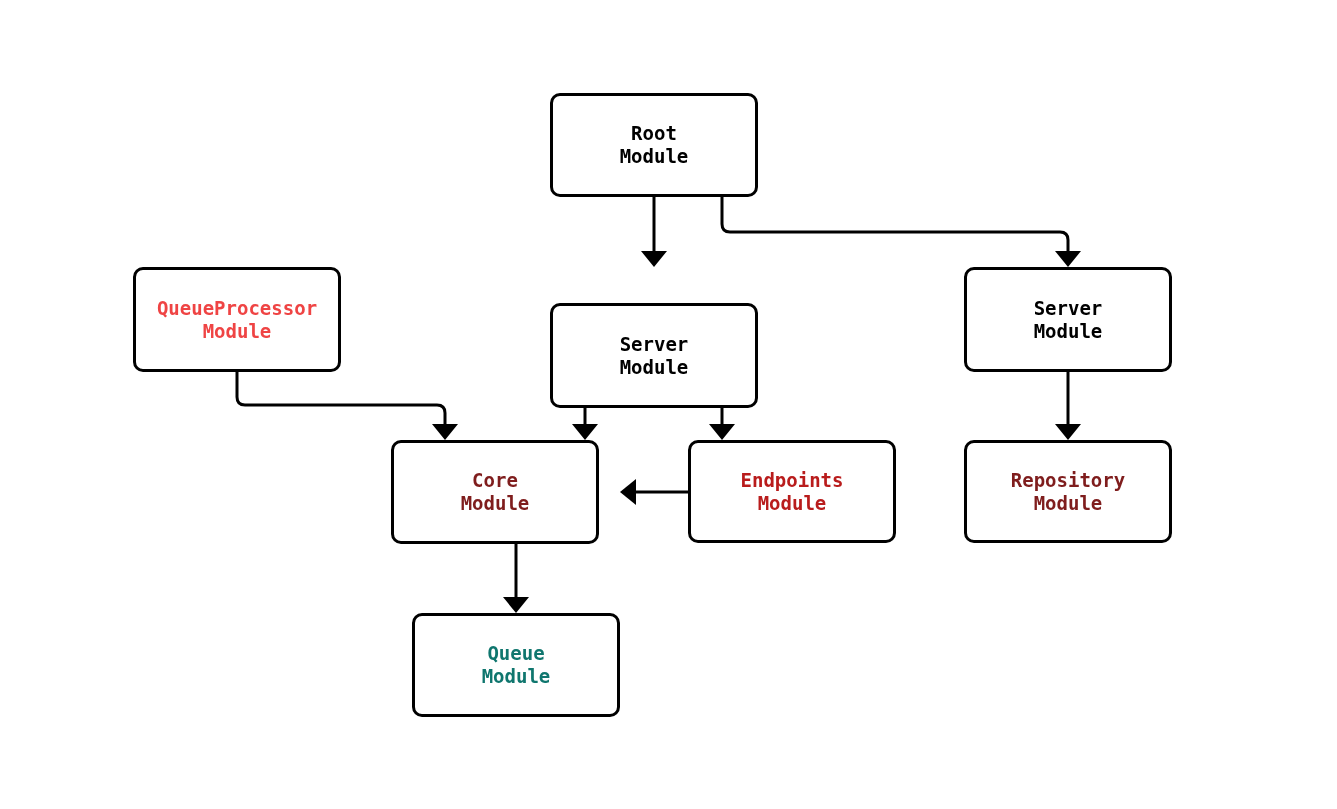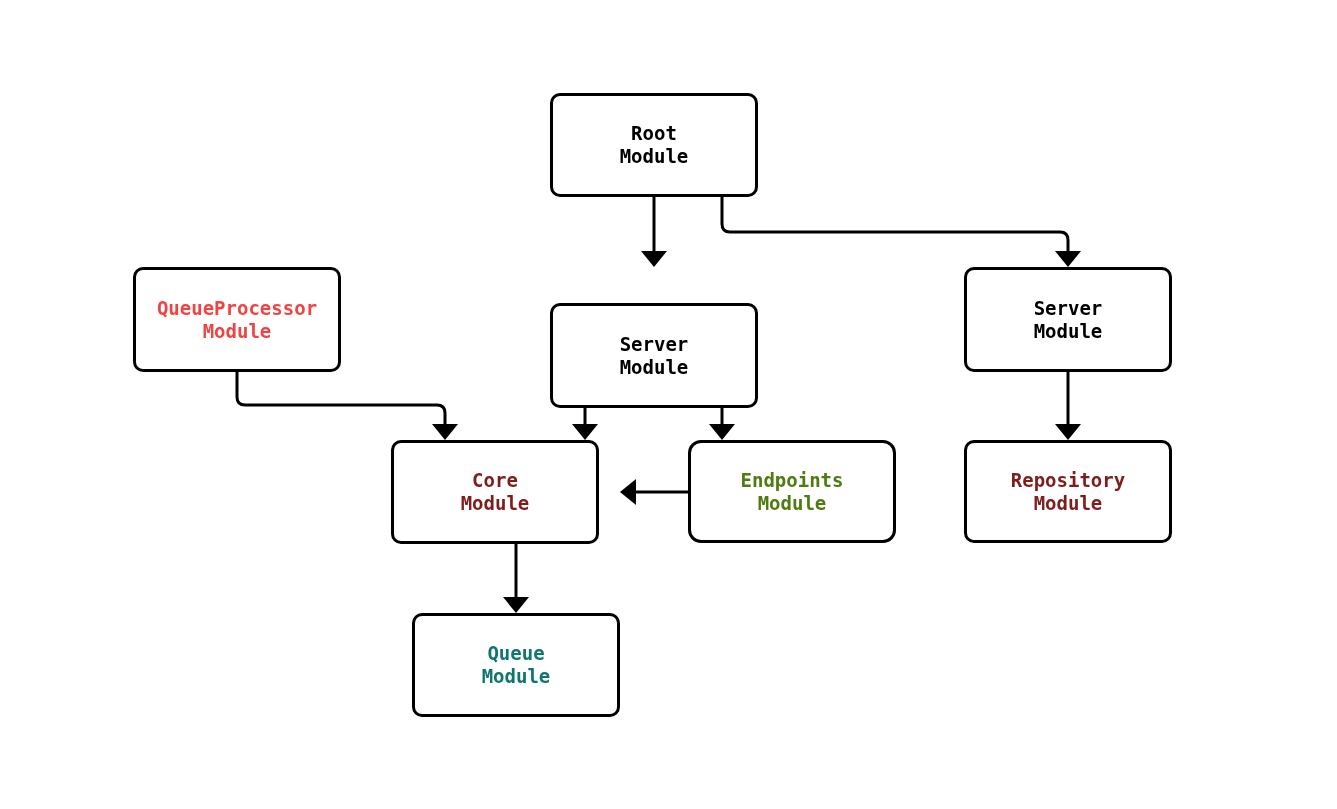--- a/index.html
+++ b/index.html
@@ -103,21 +103,21 @@
       <span>Module</span>
     </div>
     <div class="node" style="left: 964px; top: 267px; width: 208px; height: 105px; background: rgb(255, 255, 255); border-color: rgb(0, 0, 0); color: rgb(0, 0, 0);">
       <span>Server</span>
       <span>Module</span>
     </div>
     <div class="node" style="left: 391px; top: 440px; width: 208px; height: 104px; background: rgb(255, 255, 255); border-color: rgb(0, 0, 0); color: #7f1d1d;">
       <span>Core</span>
       <span>Module</span>
     </div>
-    <div class="node" style="left: 688px; top: 440px; width: 208px; height: 103px; background: rgb(255, 255, 255); border-color: rgb(0, 0, 0); color: #4d7c0f; border-radius: 13px;">
+    <div class="node" style="left: 688px; top: 440px; width: 208px; height: 103px; background: rgb(255, 255, 255); border-color: rgb(0, 0, 0); color: #b91c1c;">
       <span>Endpoints</span>
       <span>Module</span>
     </div>
     <div class="node" style="left: 964px; top: 440px; width: 208px; height: 103px; background: rgb(255, 255, 255); border-color: rgb(0, 0, 0); color: #7f1d1d;">
       <span>Repository</span>
       <span>Module</span>
     </div>
     <div class="node" style="left: 412px; top: 613px; width: 208px; height: 104px; background: rgb(255, 255, 255); border-color: rgb(0, 0, 0); color: #0f766e;">
       <span>Queue</span>
       <span>Module</span>

